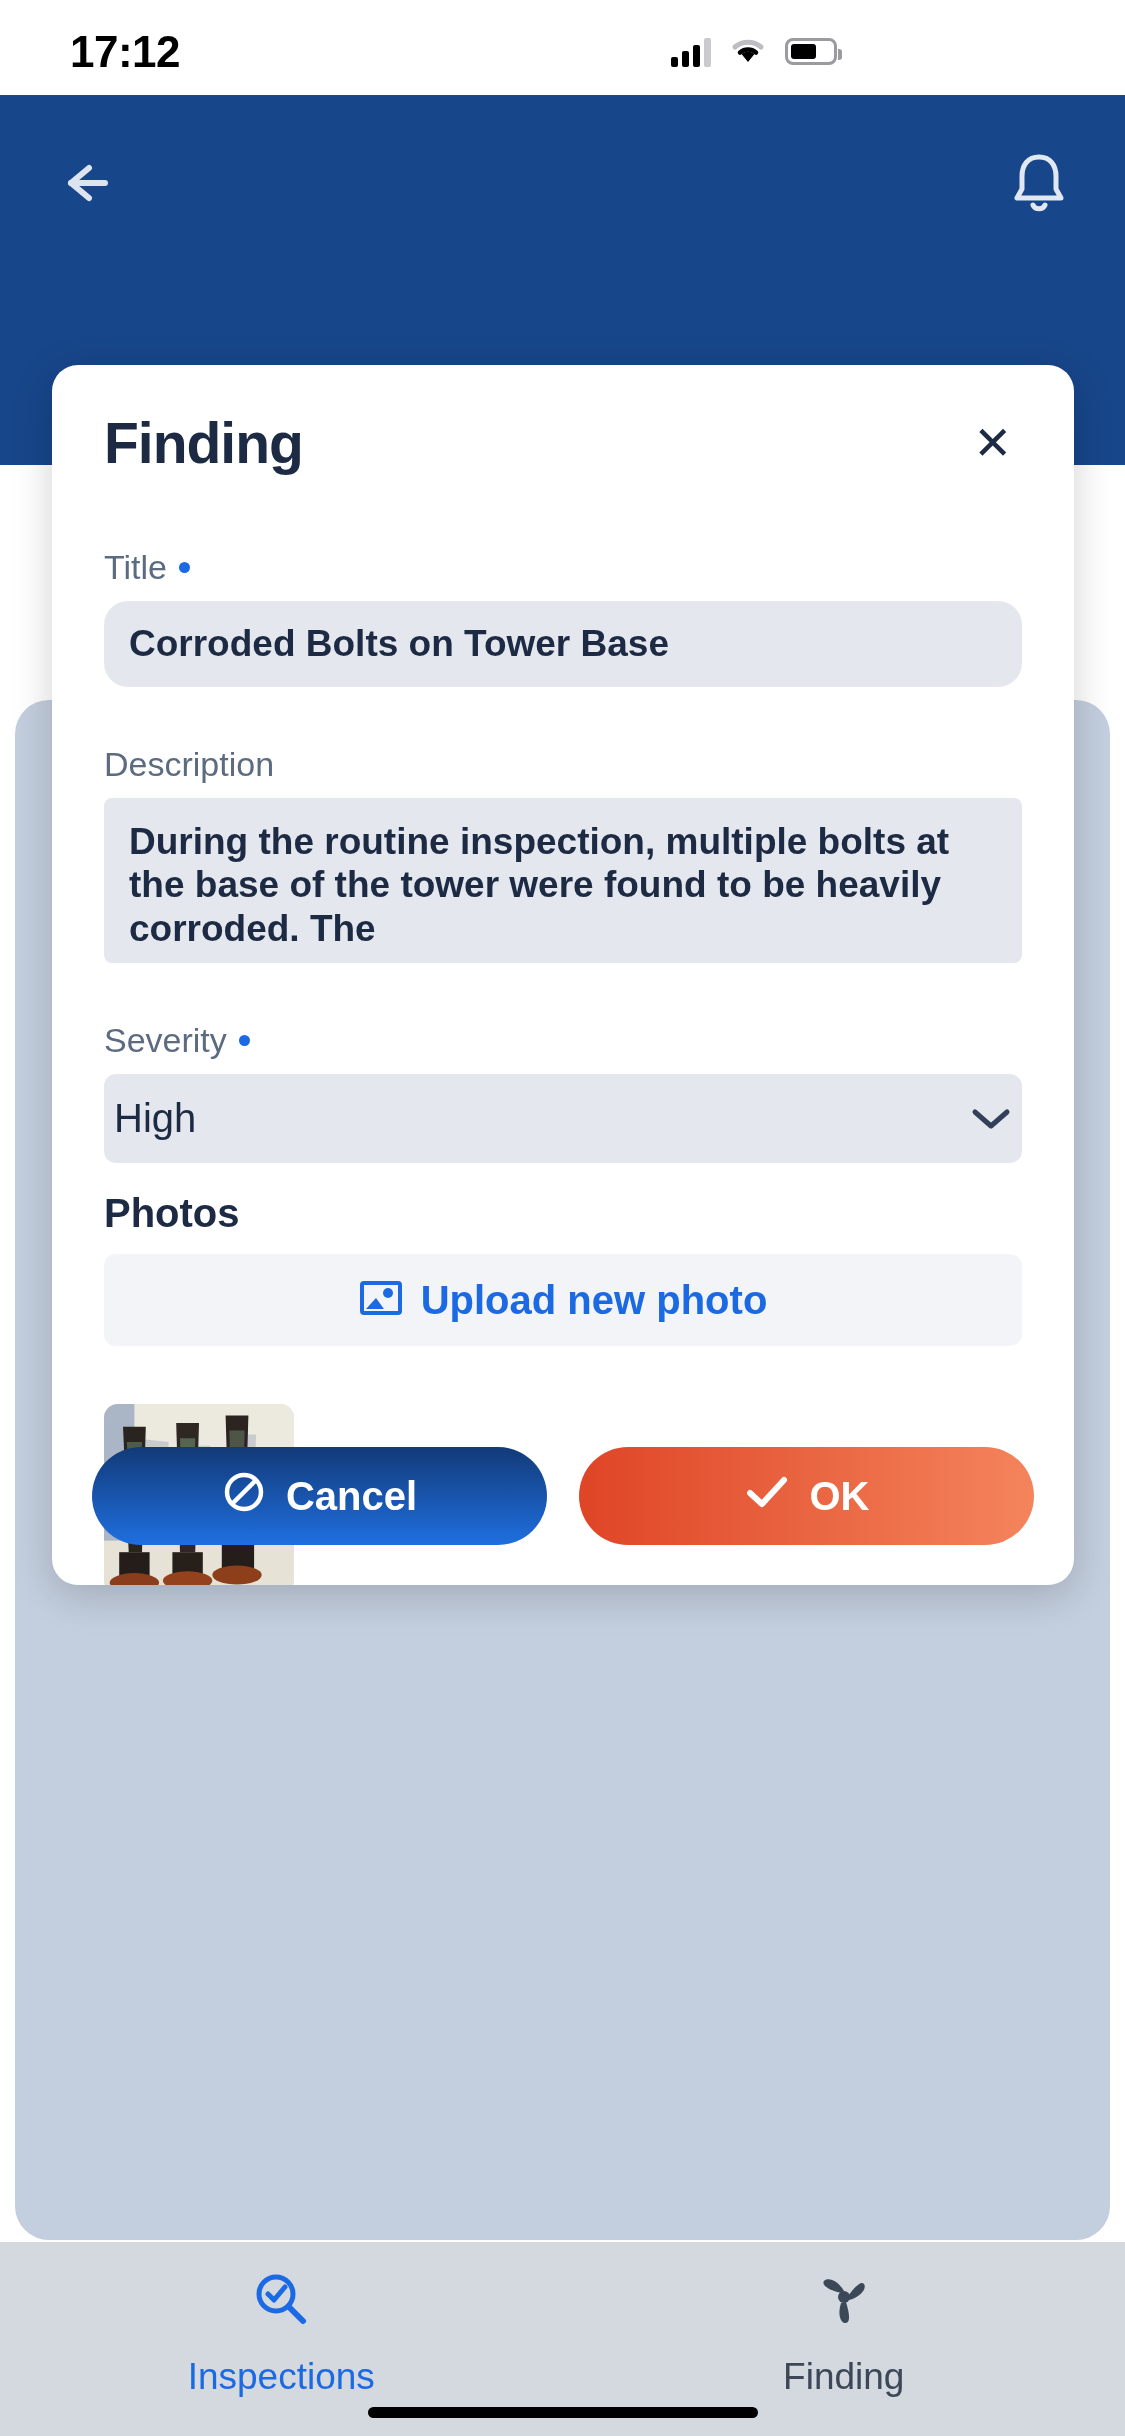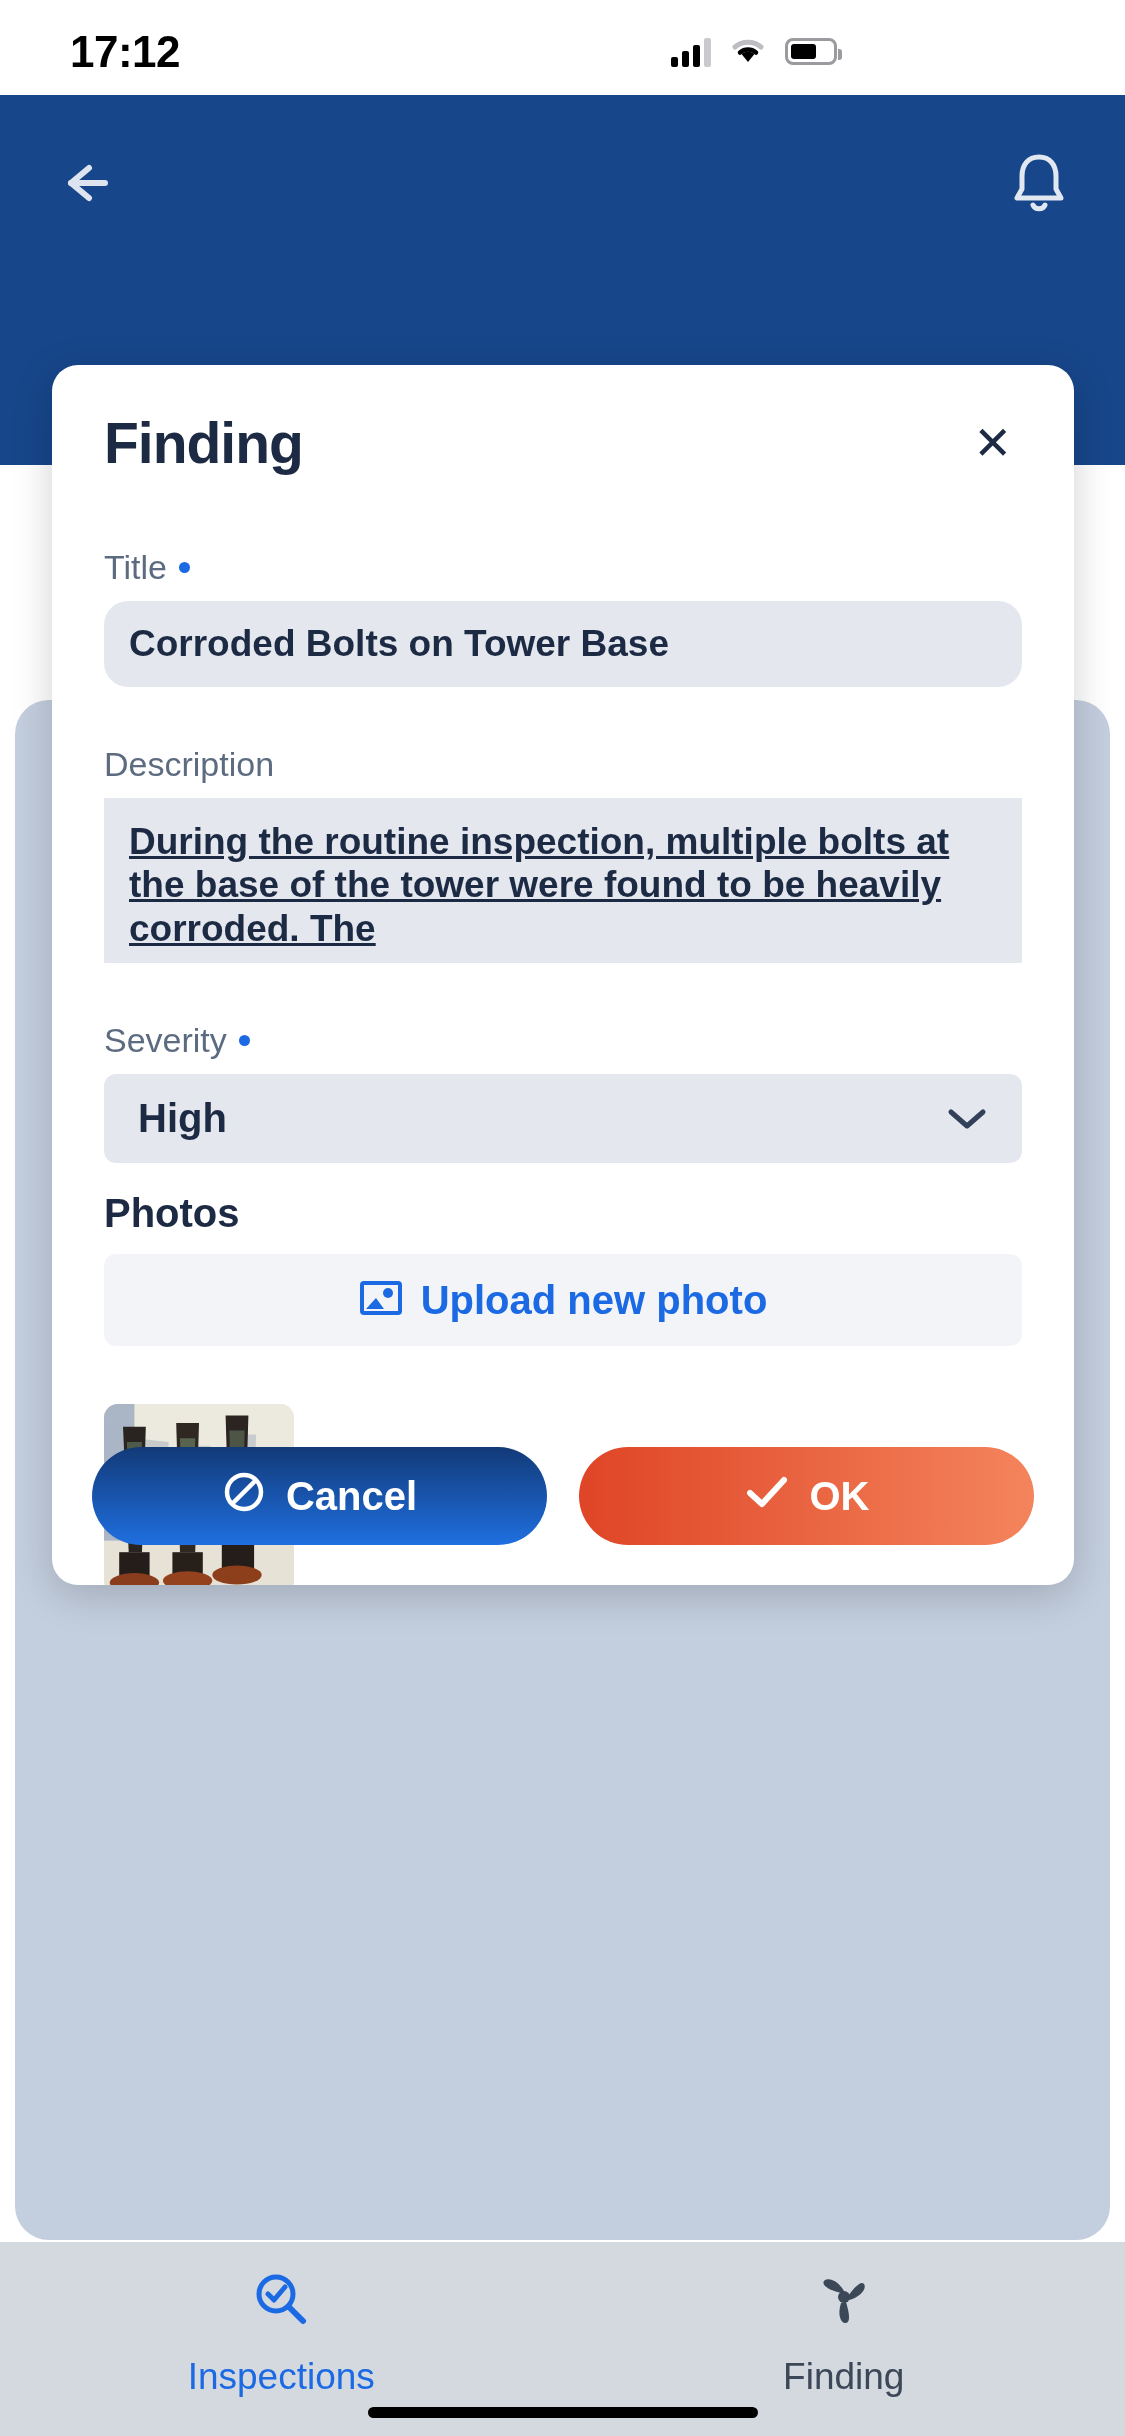--- a/index.html
+++ b/index.html
@@ -85,27 +85,27 @@
   }
   .req-dot{
     width:11px; height:11px; border-radius:50%; background:#1b6ae4;
     display:inline-block;
   }
   .finput{
     background:#e4e8ee; border-radius:24px;
     padding:22px 25px; font-size:37px; color:#1d2a44; font-weight:bold;
   }
   .ftext{
-    background:#e4e8ee; border-radius:1px;
+    background:#e4e8ee; border-radius:8px;
     padding:22px 25px 0 25px; height:165px; overflow:hidden;
-    font-size:37px; color:#1d2a44; font-weight:bold; line-height:1.17;text-decoration:underline;
+    font-size:37px; color:#1d2a44; font-weight:bold; line-height:1.17;
   }
   .fselect{
     background:#e4e8ee; border-radius:12px;
-    padding:22px 34px; font-size:40px; color:#1d2a44; font-weight:bold;
+    padding:22px 10px; font-size:40px; color:#1d2a44; font-weight:normal;
     display:flex; align-items:center; justify-content:space-between;
     cursor:pointer;
   }
   .chev{ color:#32405a; }
 
   .photos-h{
     font-size:40px; font-weight:bold; color:#1d2a44; margin-top:28px;
   }
   .upload-btn{
     margin-top:18px; background:#f2f4f7; border-radius:12px;

